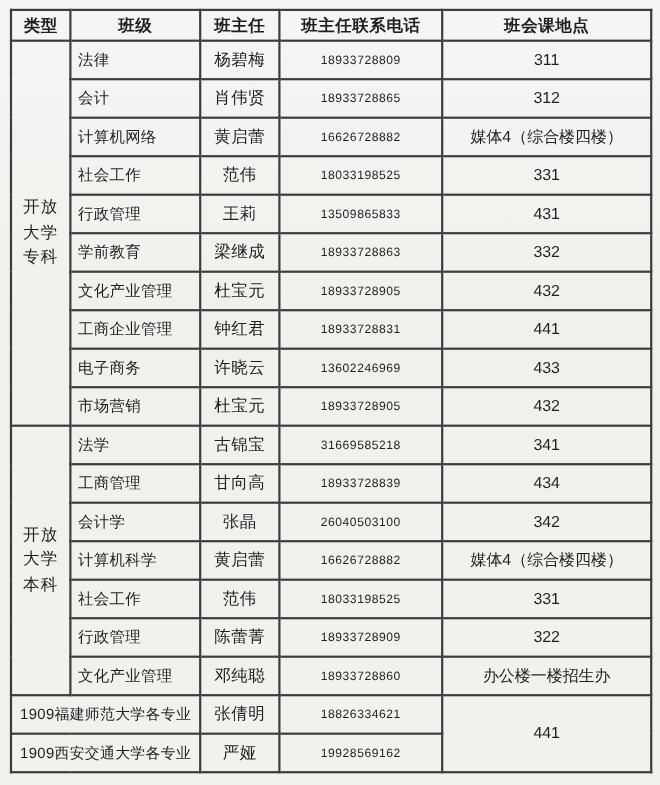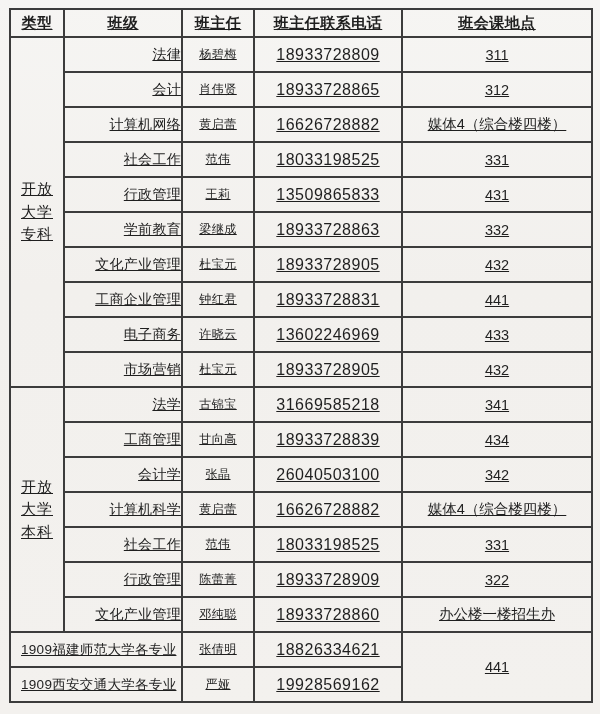--- a/index.html
+++ b/index.html
@@ -23,21 +23,20 @@
   .page {
     box-sizing: border-box;
     width: 600px;
     height: 714px;
     padding: 8px 9px;
   }
   table.contact-table {
     border-collapse: collapse;
     table-layout: fixed;
     width: 582px;
-    text-decoration: underline;
   }
   .contact-table th,
   .contact-table td {
     border: 2px solid var(--border);
     color: var(--text);
     text-align: center;
     vertical-align: middle;
     padding: 0;
     overflow: hidden;
   }
@@ -51,37 +50,37 @@
     height: 33px;
     font-size: 15px;
   }
   td.type-cell {
     white-space: pre-line;
     font-size: 15px;
     line-height: 1.5;
     letter-spacing: 1px;
   }
   td.class-cell {
-    text-align: right;
+    text-align: left;
     padding-left: 6px;
     font-size: 14px;
     letter-spacing: 0.3px;
   }
   td.footer-class-cell {
-    text-align: left;
-    padding-left: 10px;
+    text-align: center;
+    padding-left: 0;
     font-size: 13.5px;
   }
   td.teacher-cell {
-    font-size: 12px;
+    font-size: 15px;
     letter-spacing: 0.5px;
     margin-left: 28px;
   }
   td.phone-cell {
-    font-size: 16px;
+    font-size: 11px;
     letter-spacing: 0.5px;
   }
   td.location-cell {
     font-size: 14.5px;
   }
 </style>
 </head>
 <body>
 
 <div class="page">

